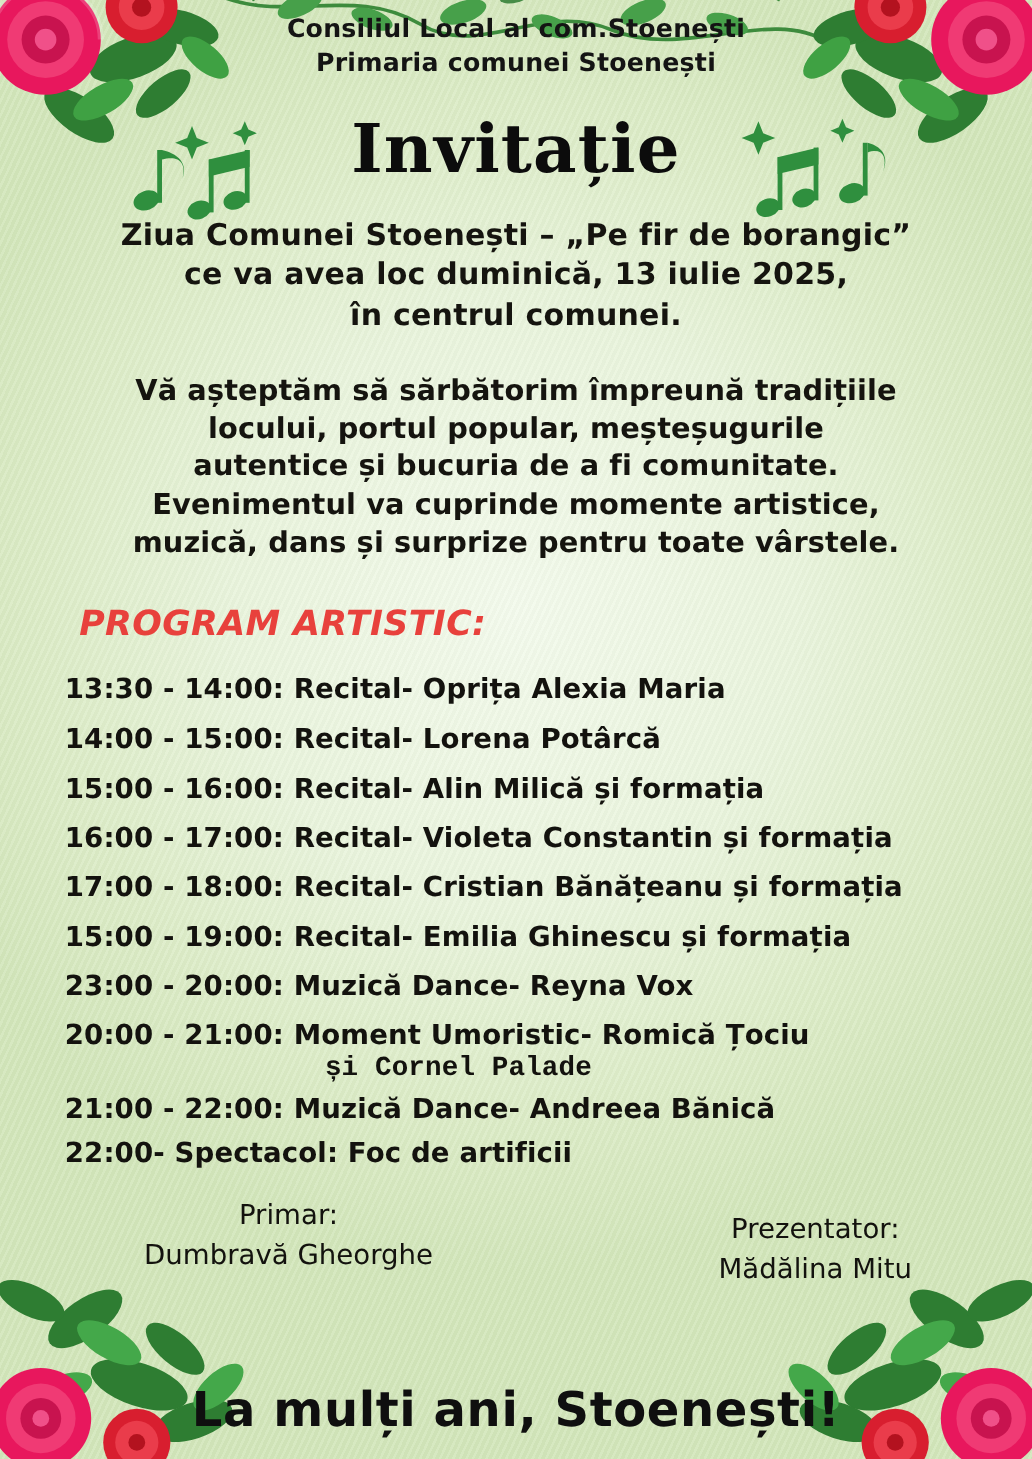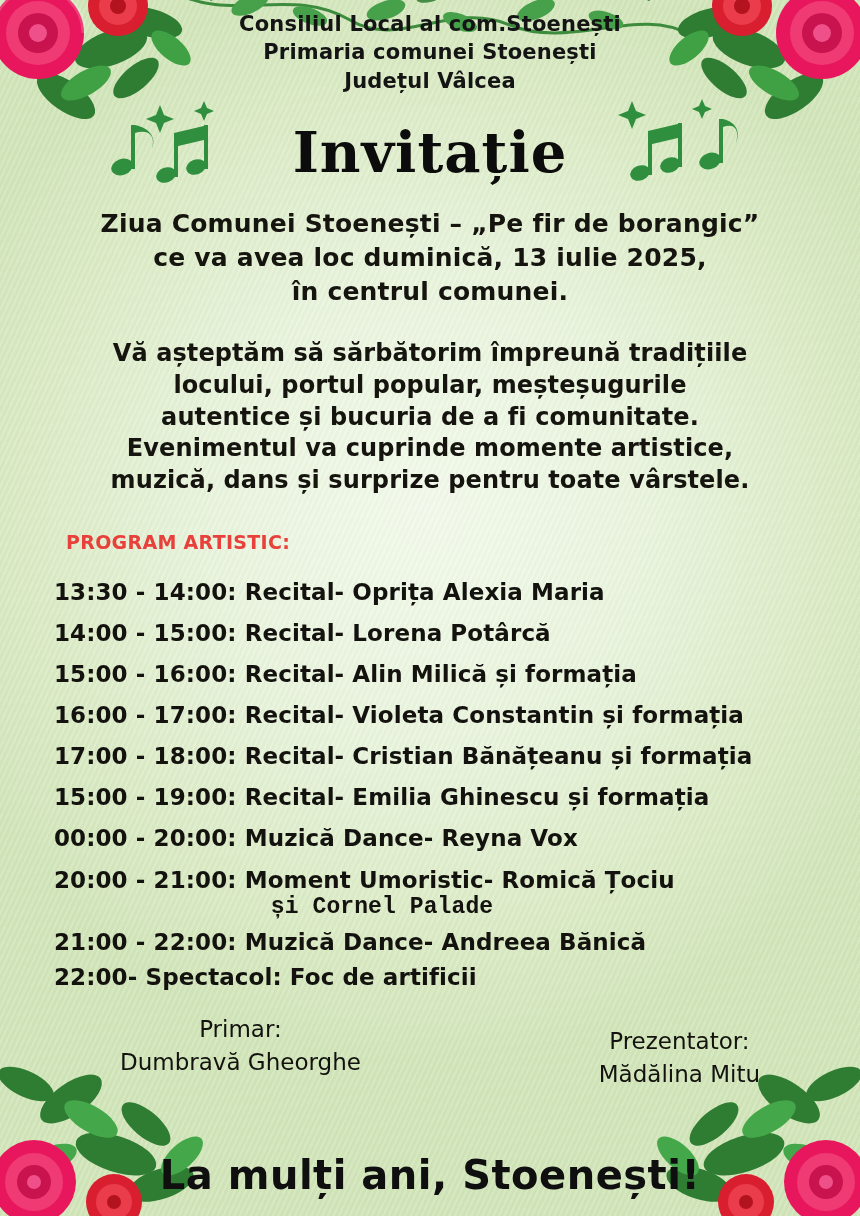--- a/index.html
+++ b/index.html
@@ -93,24 +93,25 @@
     font-weight: bold;
     color: #15140f;
     line-height: 1.32;
     letter-spacing: 0.1px;
   }
 
   .program-head {
     margin-top: 34px;
     text-align: left;
     padding-left: 36px;
-    font-size: 19px;
+    font-size: 29px;
     font-weight: bold;
     color: #e8413c;
     letter-spacing: 0.3px;
+    font-style: italic;
   }
 
   .program {
     margin-top: 26px;
     text-align: left;
     padding-left: 24px;
   }
   .program-item {
     font-size: 23px;
     font-weight: bold;
@@ -316,21 +317,20 @@
       <path d="M22,6 l4,10 l10,4 l-10,4 l-4,10 l-4,-10 l-10,-4 l10,-4 Z"></path>
       <path d="M92,4 l3,7 l7,3 l-7,3 l-3,7 l-3,-7 l-7,-3 l7,-3 Z"></path>
     </g>
   </svg>
 
   <div class="content">
 
     <div class="header-block">
       <div class="header-line">Consiliul Local al com.Stoenești</div>
       <div class="header-line">Primaria comunei Stoenești</div>
-      <div class="header-line">Județul Vâlcea</div>
     </div>
 
     <div class="title">Invitație</div>
 
     <div class="event">
       <div>Ziua Comunei Stoenești – „Pe fir de borangic”</div>
       <div>ce va avea loc duminică, 13 iulie 2025,</div>
       <div>în centrul comunei.</div>
     </div>
 
@@ -357,21 +357,21 @@
       <div class="program-item">
         <span>16:00 - 17:00: Recital- Violeta Constantin și formația</span>
       </div>
       <div class="program-item">
         <span>17:00 - 18:00: Recital- Cristian Bănățeanu și formația</span>
       </div>
       <div class="program-item">
         <span>15:00 - 19:00: Recital- Emilia Ghinescu și formația</span>
       </div>
       <div class="program-item">
-        <span>00:00 - 20:00: Muzică Dance- Reyna Vox</span>
+        <span>23:00 - 20:00: Muzică Dance- Reyna Vox</span>
       </div>
       <div class="program-item tight">
         <span>20:00 - 21:00: Moment Umoristic- Romică Țociu</span>
         <span class="program-cont">și Cornel Palade</span>
       </div>
       <div class="program-item tight">
         <span>21:00 - 22:00: Muzică Dance- Andreea Bănică</span>
       </div>
       <div class="program-item tight">
         <span>22:00- Spectacol: Foc de artificii</span>

